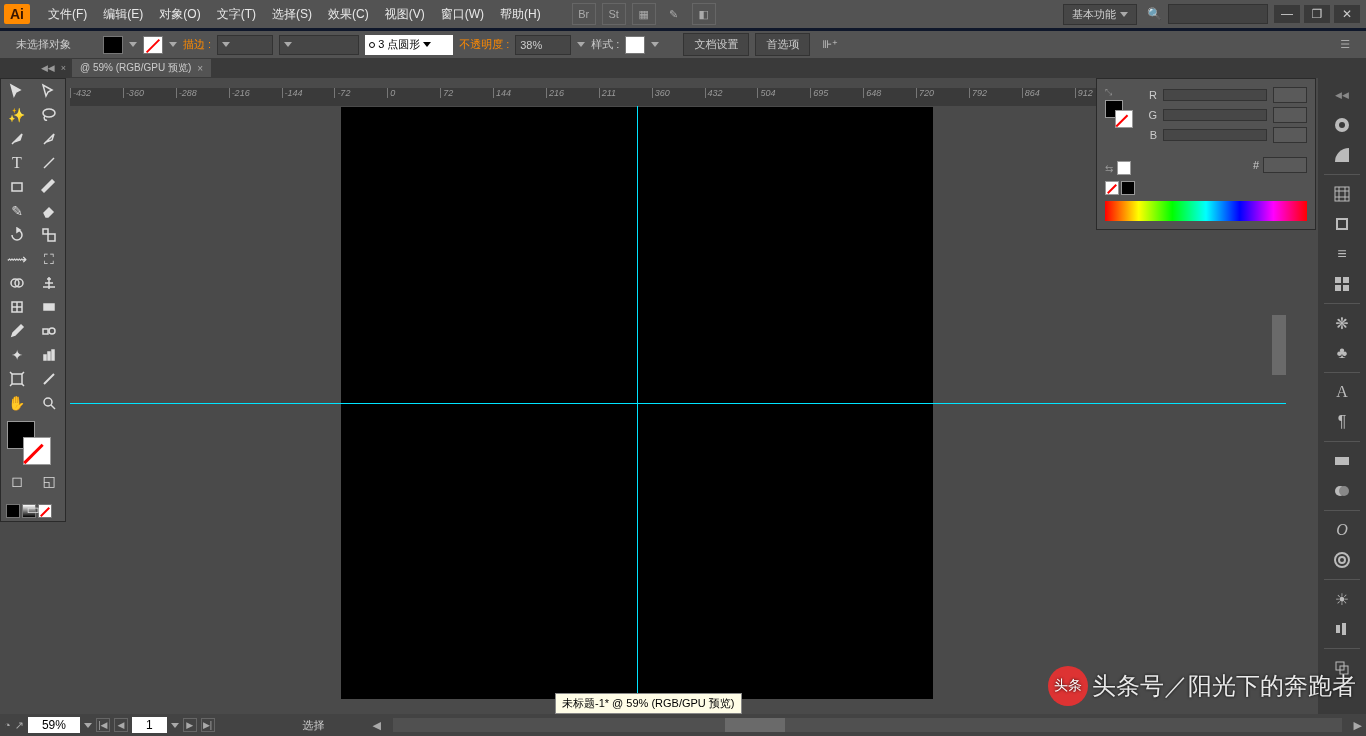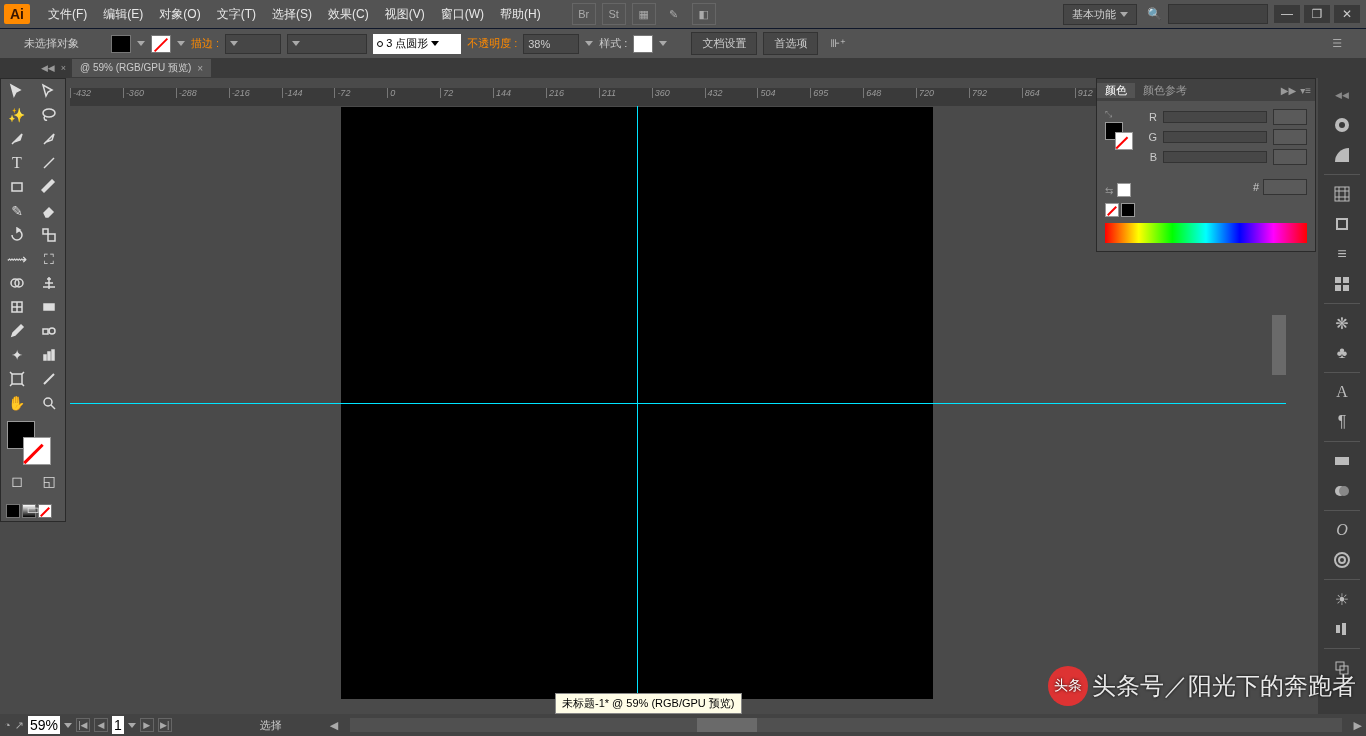--- a/index.html
+++ b/index.html
@@ -5,21 +5,21 @@
 * { margin: 0; padding: 0; box-sizing: border-box; font-family: "Microsoft YaHei", sans-serif; user-select: none; }
 body { background: #4a4a4a; color: #ccc; overflow: hidden; width: 1366px; height: 736px; position: relative; }
 .menubar { height: 28px; background: #535353; display: flex; align-items: center; padding: 0 4px; font-size: 12px; }
 .app-icon { width: 26px; height: 20px; background: #ff8a00; color: #3a1600; font-weight: bold; display: flex; align-items: center; justify-content: center; font-size: 14px; border-radius: 2px; margin-right: 10px; }
 .menu-item { padding: 0 8px; cursor: pointer; color: #e8e8e8; }
 .menu-spacer { flex: 1; }
 .menu-icon { width: 24px; height: 22px; border: 1px solid #666; margin: 0 3px; display: flex; align-items: center; justify-content: center; font-size: 11px; color: #aaa; cursor: pointer; text-align: center; }
 .workspace-dd { background: #464646; border: 1px solid #333; padding: 2px 8px; margin: 0 8px; font-size: 11px; display: flex; align-items: center; gap: 4px; }
 .search-box { width: 100px; height: 20px; background: #424242; border: 1px solid #333; margin: 0 4px; }
 .win-btn { width: 26px; height: 18px; background: #3a3a3a; margin: 0 2px; display: flex; align-items: center; justify-content: center; font-size: 12px; color: #ccc; cursor: pointer; }
-.optbar { height: 30px; background: #535353; border-top: 1px solid #0f172a; display: flex; align-items: center; padding: 0 24px; font-size: 11px; gap: 6px; }
+.optbar { height: 30px; background: #535353; border-top: 3px solid #0f172a; display: flex; align-items: center; padding: 0 16px; font-size: 11px; gap: 6px; }
 .opt-label { color: #ccc; }
 .swatch { width: 20px; height: 18px; background: #000; border: 1px solid #777; cursor: pointer; }
 .swatch.none { background: #fff; position: relative; }
 .swatch.none::after { content: ''; position: absolute; left: 0; right: 0; top: 50%; border-top: 2px solid red; transform: rotate(-45deg); }
 .opt-orange { color: #ff8a00; }
 .opt-select { width: 56px; height: 20px; background: #464646; border: 1px solid #333; display: flex; align-items: center; padding: 0 4px; font-size: 11px; }
 .opt-select.wide { width: 80px; }
 .opt-stroke { background: #fff; color: #000; width: 88px; height: 20px; display: flex; align-items: center; padding: 0 4px; gap: 3px; }
 .opt-stroke .dot { width: 6px; height: 6px; border-radius: 50%; border: 1px solid #000; }
 .opt-btn { padding: 3px 10px; background: #464646; border: 1px solid #333; cursor: pointer; }
@@ -62,21 +62,21 @@
 .sval { width: 34px; height: 16px; background: #5a5a5a; border: 1px solid #333; }
 .mini-sw { display: flex; gap: 2px; margin-top: 6px; align-items: center; }
 .mini-sw div { width: 14px; height: 14px; border: 1px solid #999; }
 .hex-row { display: flex; align-items: center; gap: 4px; }
 .spectrum { height: 20px; margin-top: 6px; background: linear-gradient(to right, red, yellow, lime, cyan, blue, magenta, red); }
 .icon-dock { position: absolute; right: 0; top: 78px; width: 48px; bottom: 22px; background: #3a3a3a; display: flex; flex-direction: column; align-items: center; padding-top: 4px; gap: 4px; }
 .dock-btn { width: 32px; height: 26px; display: flex; align-items: center; justify-content: center; cursor: pointer; color: #bbb; font-size: 16px; }
 .dock-btn svg { width: 18px; height: 18px; fill: #bbb; }
 .dock-sep { width: 36px; height: 1px; background: #555; margin: 2px 0; }
 .statusbar { position: absolute; left: 0; right: 0; bottom: 0; height: 22px; background: #434343; display: flex; align-items: center; font-size: 11px; padding: 0 4px; gap: 4px; }
-.sb-box { background: #fff; color: #000; padding: 1px 2px; font-size: 14px; }
+.sb-box { background: #fff; color: #000; padding: 1px 14px; font-size: 12px; }
 .sb-nav { width: 14px; height: 14px; border: 1px solid #666; display: flex; align-items: center; justify-content: center; font-size: 9px; cursor: pointer; color: #aaa; }
 .sb-scroll { flex: 1; height: 14px; background: #505050; position: relative; margin: 0 8px; }
 .sb-thumb { position: absolute; left: 35%; width: 60px; height: 100%; background: #6a6a6a; }
 .tooltip { position: absolute; left: 555px; bottom: 22px; background: #fffde7; color: #000; padding: 2px 6px; font-size: 11px; border: 1px solid #888; }
 .watermark { position: absolute; right: 10px; bottom: 30px; color: rgba(255,255,255,0.9); font-size: 24px; display: flex; align-items: center; gap: 4px; text-shadow: 0 0 3px #000; }
 .wm-logo { width: 40px; height: 40px; background: #d33; border-radius: 50%; display: flex; align-items: center; justify-content: center; color: #fff; font-size: 14px; }
 .arrow-tri { display: inline-block; width: 0; height: 0; border-left: 4px solid transparent; border-right: 4px solid transparent; border-top: 5px solid #aaa; }
 .vscroll-hint { position: absolute; right: 80px; top: 315px; width: 14px; height: 60px; background: #6a6a6a; }
 </style>
 </head>
@@ -327,28 +327,20 @@
   </div>
   <div class="artboard"></div>
   <div class="guide-v"></div>
   <div class="guide-h"></div>
 </div>
 
 <div class="vscroll-hint"></div>
 
 <div class="right-dock">
   <div class="panel">
-    <div class="panel-tabs">
-      <div class="ptab active">颜色</div>
-      <div class="ptab">颜色参考</div>
-      <div class="ptab-controls">
-        <span>▶▶</span>
-        <span>▾≡</span>
-      </div>
-    </div>
     <div class="panel-body">
       <div style="display:flex;gap:6px">
         <div style="width:34px">
           <div style="font-size:9px;color:#999;margin-bottom:2px">⤡</div>
           <div class="color-fs">
             <div class="cfs-f"></div>
               <div class="cfs-s"></div>
           </div>
         </div>
         <div style="flex:1">

